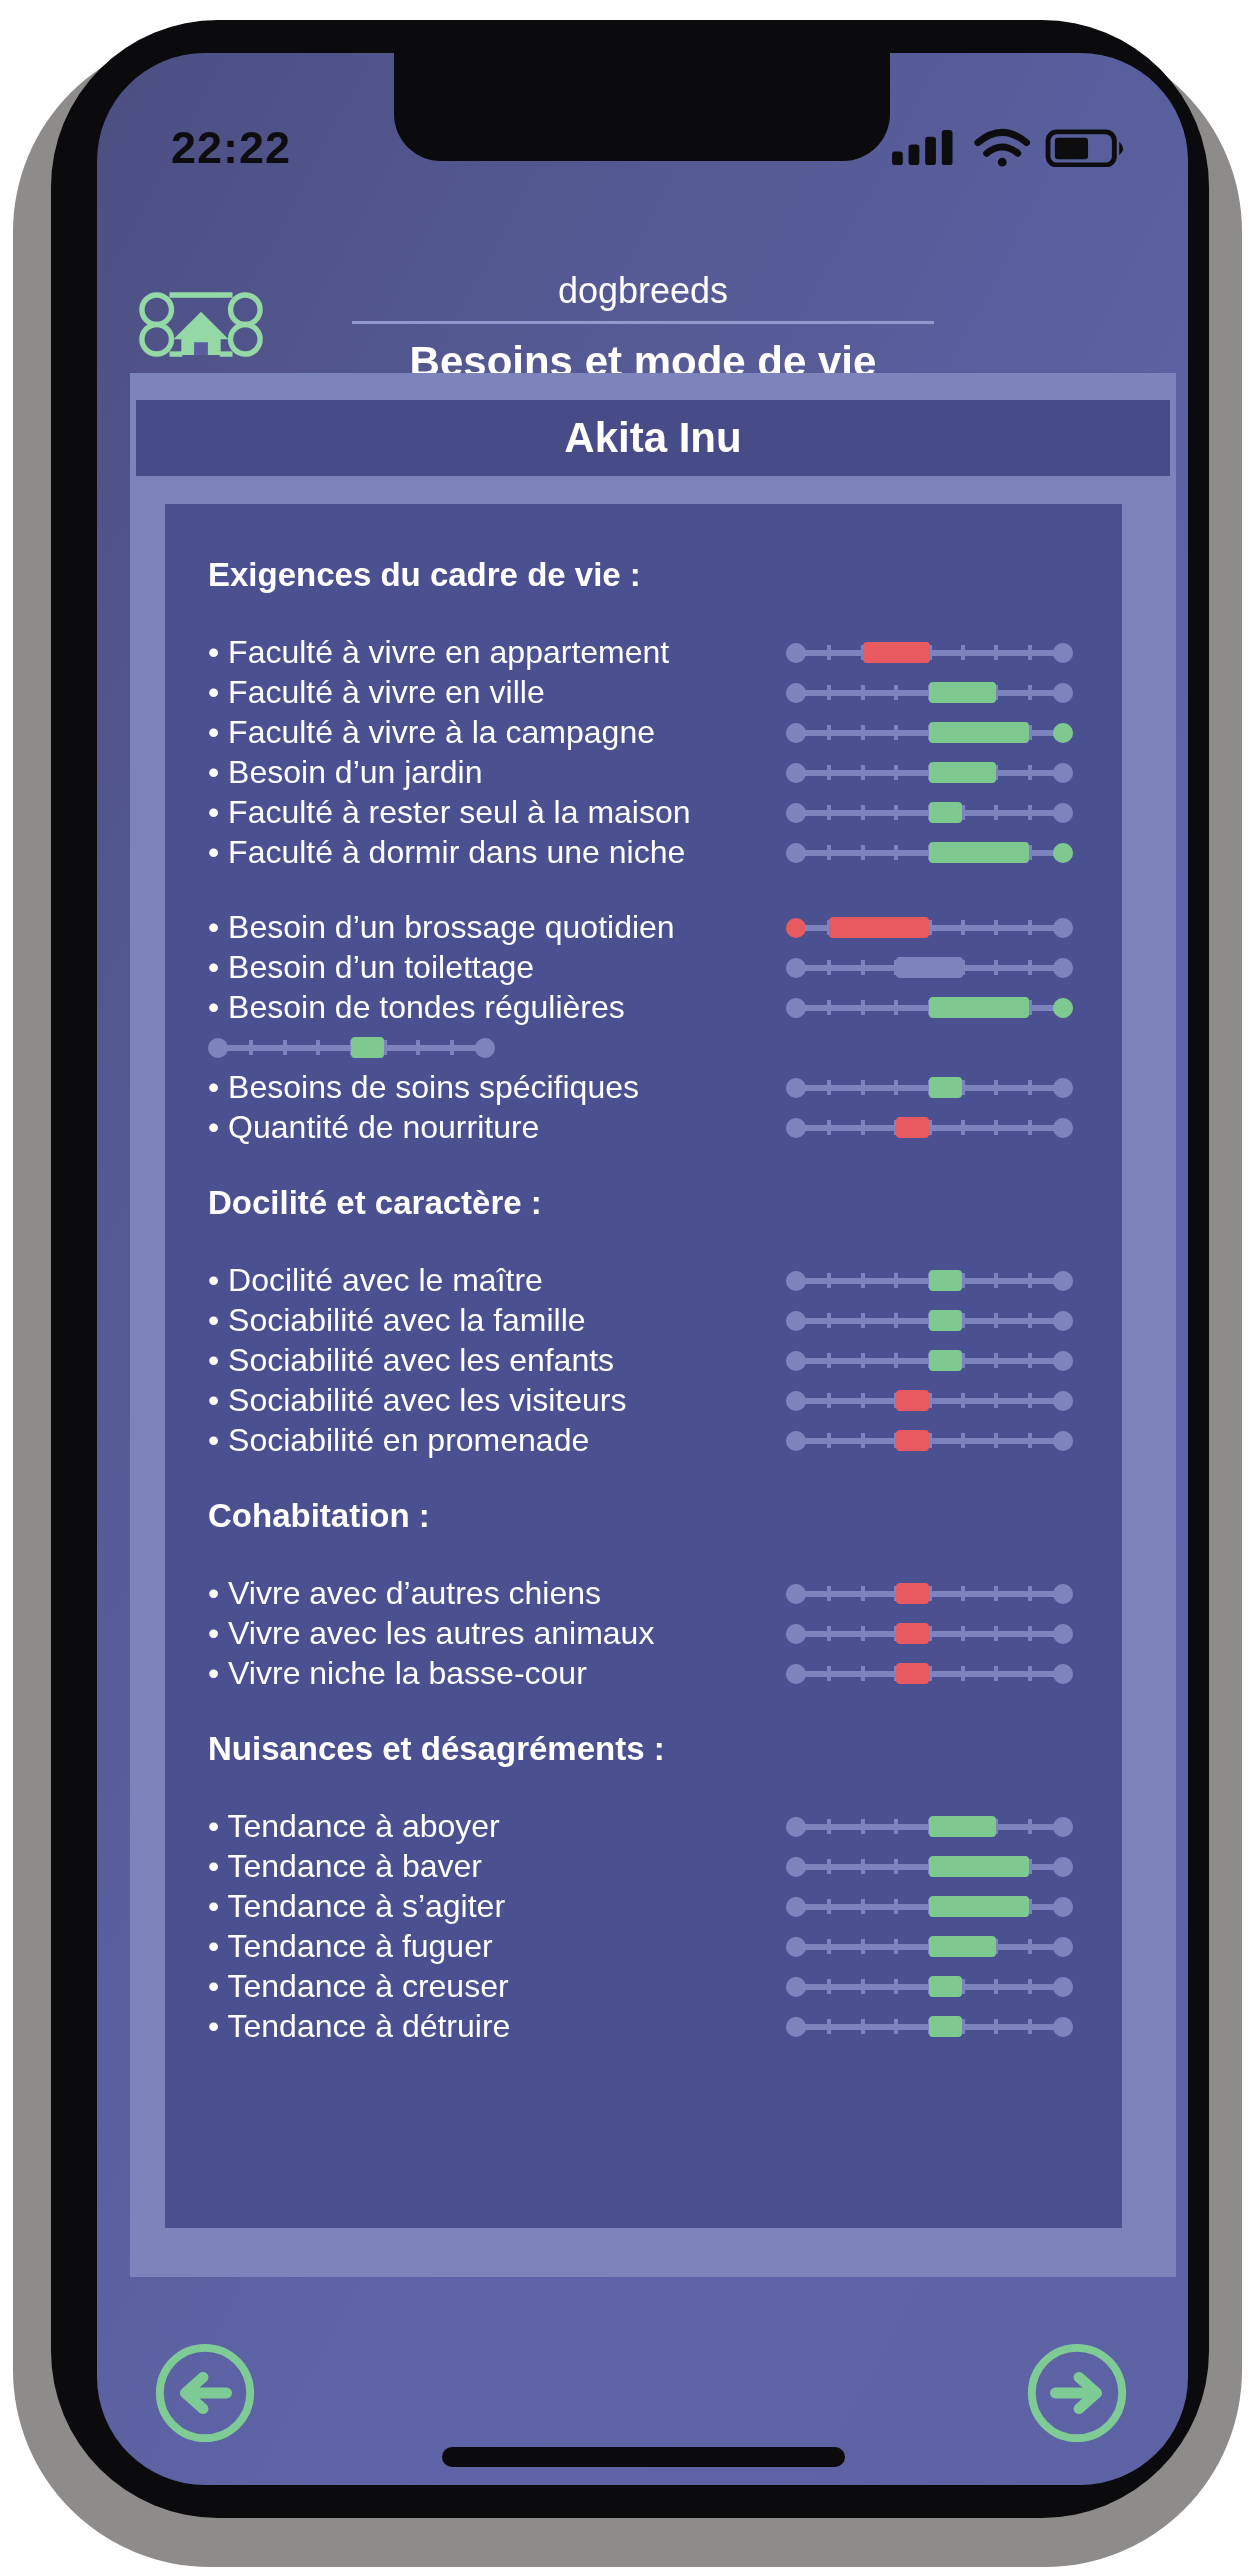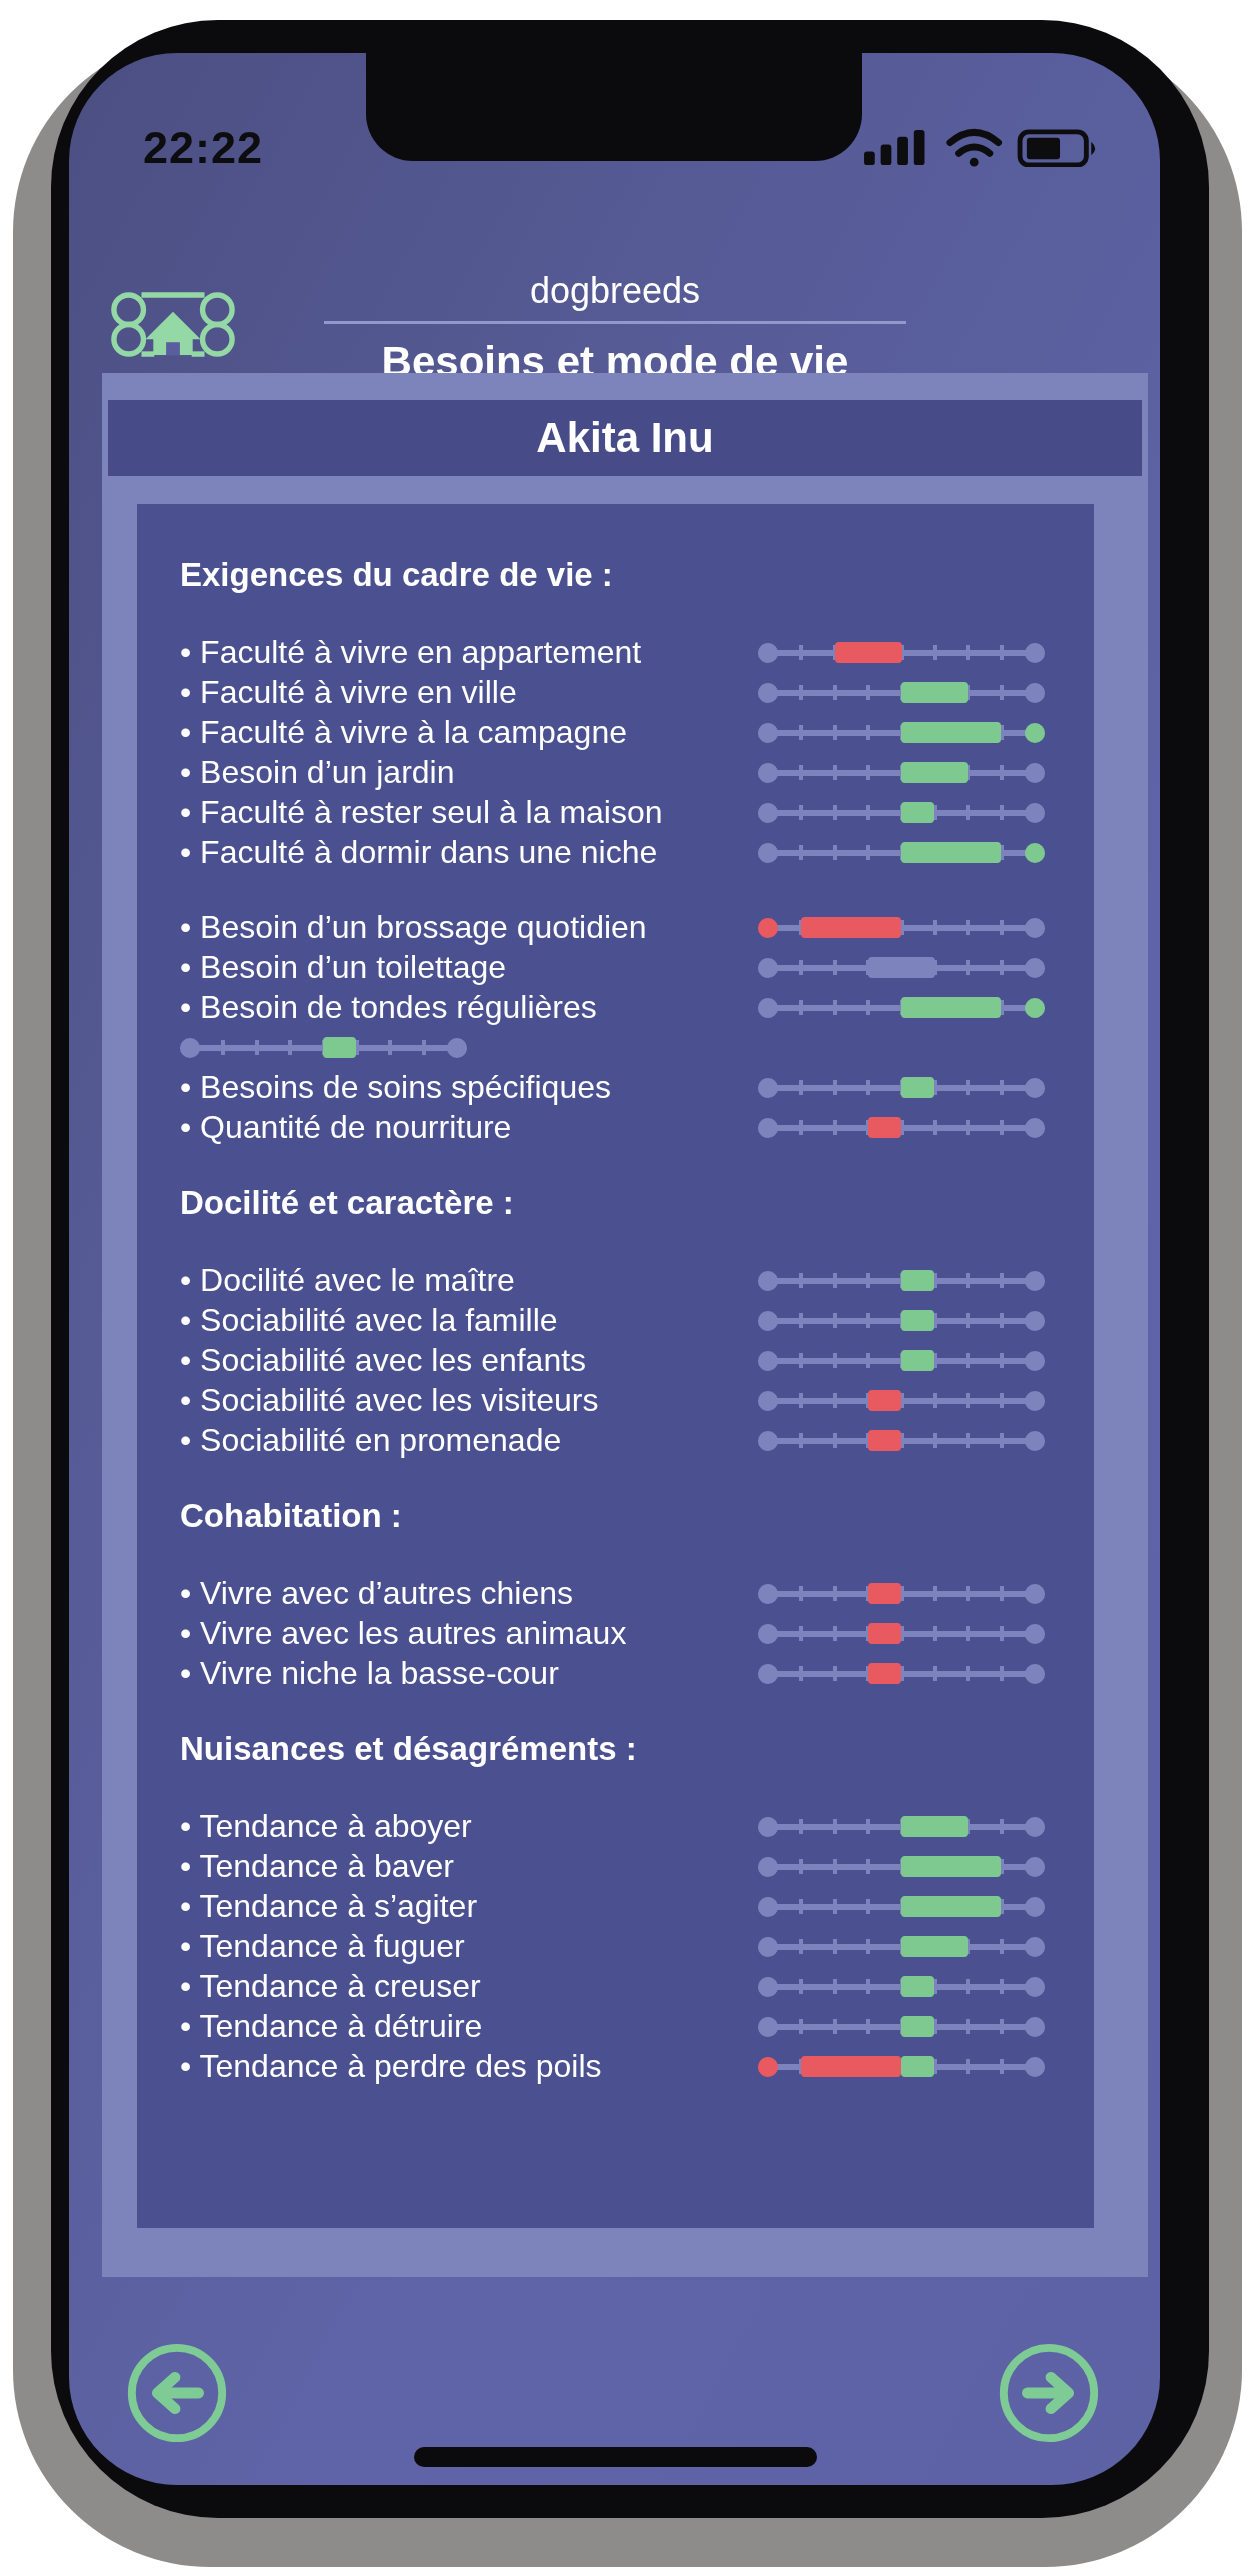--- a/index.html
+++ b/index.html
@@ -9,21 +9,21 @@
   }
   .phone-shadow{
     position:absolute;left:12.8px;top:35px;width:1229px;height:2532px;
     background:#8e8c8a;border-radius:197px;
   }
   .phone-frame{
     position:absolute;left:51px;top:19.7px;width:1158px;height:2498px;
     background:#0b0b0d;border-radius:167px;
   }
   .screen{
-    position:absolute;left:18px;top:33px;width:1091px;height:2432px;
+    position:absolute;left:46px;top:33px;width:1091px;height:2432px;
     border-radius:108px;overflow:hidden;
     background:linear-gradient(118deg,#4c4f82 0%,#565b96 30%,#5e64a7 65%,#5c62a4 100%);
   }
   .notch{
     position:absolute;left:297px;top:0;width:496px;height:108px;
     background:#0b0b0d;border-radius:0 0 47px 47px;
   }
   .status-time{
     position:absolute;left:74px;top:69px;font-size:45px;line-height:51px;
     font-weight:700;color:#0d0d10;letter-spacing:1px;
@@ -546,37 +546,20 @@
                 <div class="sl-tick" style="left: 108px;"></div>
                 <div class="sl-tick" style="left: 142px;"></div>
                 <div class="sl-tick" style="left: 175px;"></div>
                 <div class="sl-tick" style="left: 208px;"></div>
                 <div class="sl-tick" style="left: 242px;"></div>
                 <div class="sl-bar" style="left: 143px; width: 33px; background: rgb(126, 201, 143);"></div>
                 <div class="sl-dot" style="left: 0px; background: rgb(125, 132, 189);"></div>
                 <div class="sl-dot" style="left: 267px; background: rgb(125, 132, 189);"></div>
               </div>
             </div>
-            <div class="row">
-              <div class="row-label">• Tendance à perdre des poils</div>
-              <div class="slider">
-                <div class="sl-line"></div>
-                <div class="sl-tick" style="left: 41px;"></div>
-                <div class="sl-tick" style="left: 75px;"></div>
-                <div class="sl-tick" style="left: 108px;"></div>
-                <div class="sl-tick" style="left: 142px;"></div>
-                <div class="sl-tick" style="left: 175px;"></div>
-                <div class="sl-tick" style="left: 208px;"></div>
-                <div class="sl-tick" style="left: 242px;"></div>
-                <div class="sl-bar" style="left: 43px; width: 100px; background: rgb(232, 90, 95);"></div>
-                <div class="sl-bar" style="left: 143px; width: 33px; background: rgb(126, 201, 143);"></div>
-                <div class="sl-dot" style="left: 0px; background: rgb(232, 90, 95);"></div>
-                <div class="sl-dot" style="left: 267px; background: rgb(125, 132, 189);"></div>
-              </div>
-            </div>
           </div>
         </div>
     </div>
 
     <svg class="bottom-nav-btn nav-left" viewBox="0 0 112 112">
       <circle cx="56" cy="56" r="46" fill="none" stroke="#7fcb96" stroke-width="8"></circle>
       <g fill="none" stroke="#7fcb96" stroke-width="11" stroke-linecap="round" stroke-linejoin="round">
         <line x1="78" y1="56" x2="40" y2="56"></line>
         <polyline points="54,40 36,56 54,72"></polyline>
       </g>

